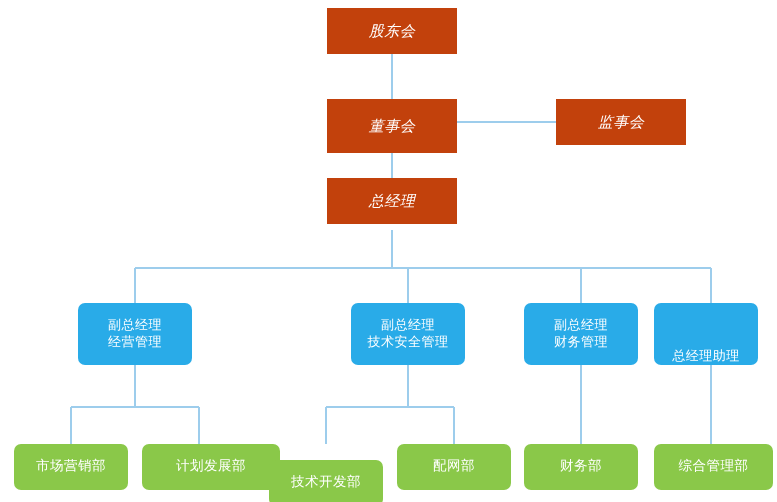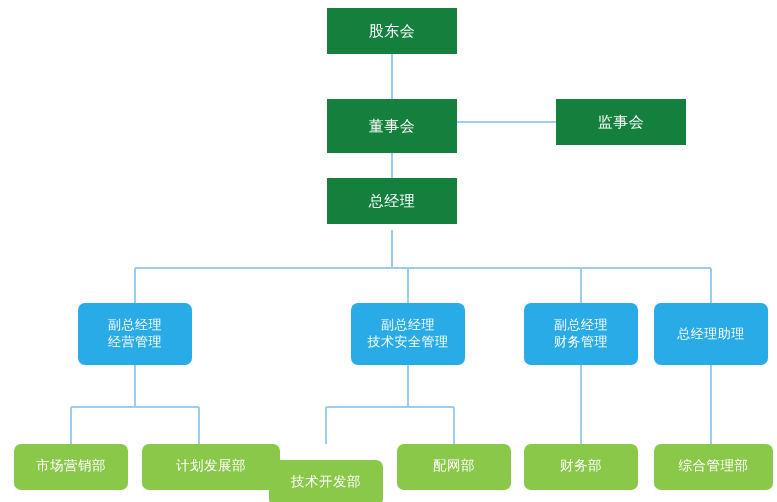--- a/index.html
+++ b/index.html
@@ -35,23 +35,24 @@
     box-sizing: border-box;
     letter-spacing: 0.5px;
     z-index: 2;
   }
   .node .node-label {
     display: block;
     width: 100%;
     white-space: pre-line;
   }
   .level-top {
-    background: #15803d;
+    background: #c2410c;
     border-radius: 0;
     font-size: 15px;
+    font-style: italic;
   }
   .level-mid {
     background: #29abe8;
     border-radius: 7px;
     font-size: 13px;
   }
   .level-dept {
     background: #8ac849;
     border-radius: 7px;
     font-size: 13.5px;
@@ -119,21 +120,21 @@
   <div class="node level-mid" style="left:351px; top:303px; width:114px; height:62px;">
     <span class="node-label">副总经理
 技术安全管理</span>
   </div>
 
   <div class="node level-mid" style="left:524px; top:303px; width:114px; height:62px;">
     <span class="node-label">副总经理
 财务管理</span>
   </div>
 
-  <div class="node level-mid" style="left:654px; top:303px; width:114px; height:62px;">
+  <div class="node level-mid" style="left:654px; top:303px; width:104px; height:62px;align-items:flex-end;">
     <span class="node-label">总经理助理</span>
   </div>
 
   <div class="node level-dept" style="left:14px; top:444px; width:114px; height:46px;">
     <span class="node-label">市场营销部</span>
   </div>
 
   <div class="node level-dept" style="left:142px; top:444px; width:138px; height:46px;">
     <span class="node-label">计划发展部</span>
   </div>

